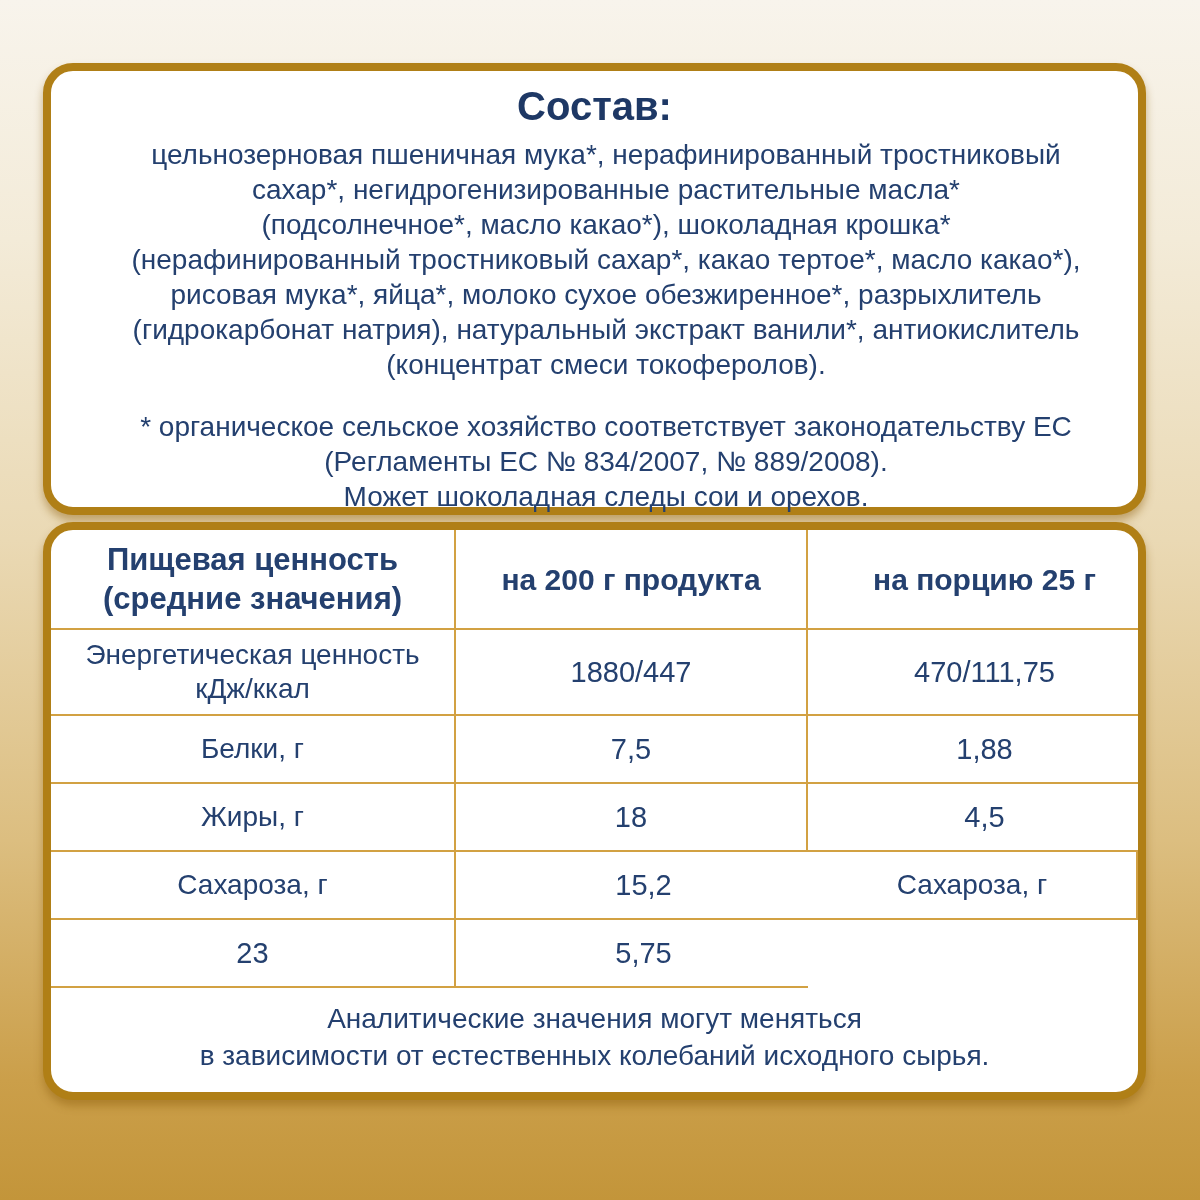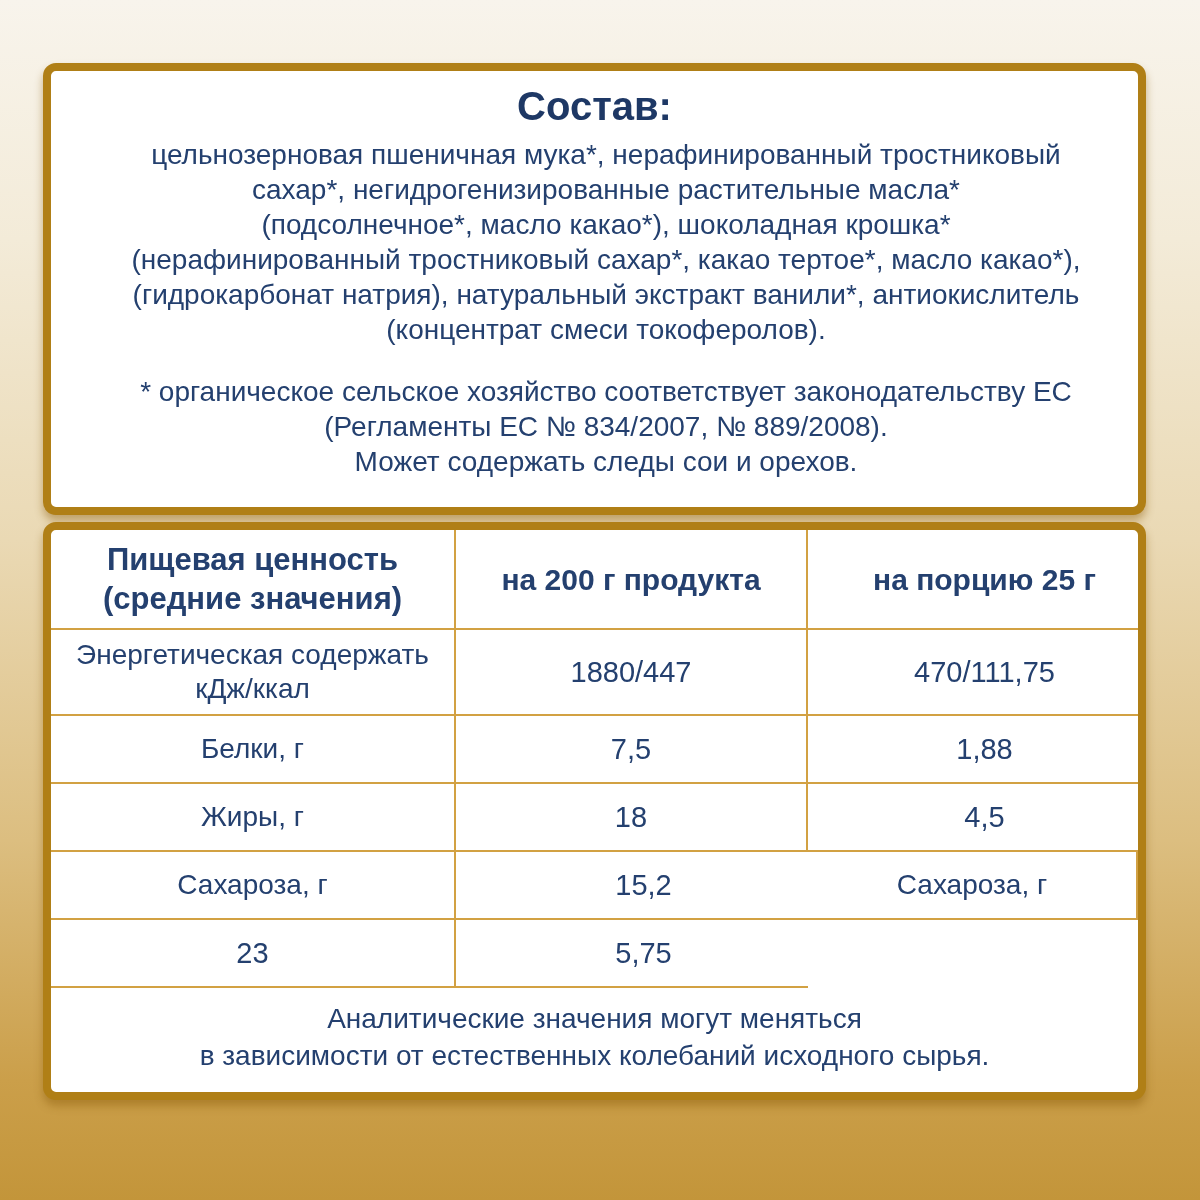--- a/index.html
+++ b/index.html
@@ -19,21 +19,21 @@
       #dcbe80 70%,
       #cb9f4a 90%,
       #c3953a 100%);
   }
   .card {
     position: absolute;
     left: 43px;
     width: 1103px;
     background: #ffffff;
     border: 8px solid #b07f16;
-    border-radius: 13px;
+    border-radius: 30px;
     box-sizing: border-box;
     box-shadow: 0 6px 8px rgba(140, 94, 12, 0.45);
     color: #24406f;
   }
   
   .card-composition {
     top: 63px;
     height: 452px;
     display: flex;
     flex-direction: column;
@@ -123,38 +123,39 @@
 </head>
 <body>
 
 <div class="card card-composition">
   <div class="comp-title">Состав:</div>
   <div class="ingredients">
     <div class="ing-line">цельнозерновая пшеничная мука*, нерафинированный тростниковый</div>
     <div class="ing-line">сахар*, негидрогенизированные растительные масла*</div>
     <div class="ing-line">(подсолнечное*, масло какао*), шоколадная крошка*</div>
     <div class="ing-line">(нерафинированный тростниковый сахар*, какао тертое*, масло какао*),</div>
+    <div class="ing-line">рисовая мука*, яйца*, молоко сухое обезжиренное*, разрыхлитель</div>
     <div class="ing-line">(гидрокарбонат натрия), натуральный экстракт ванили*, антиокислитель</div>
     <div class="ing-line">(концентрат смеси токоферолов).</div>
   </div>
   <div class="comp-note">
     <div class="note-line">* органическое сельское хозяйство соответствует законодательству ЕС</div>
     <div class="note-line">(Регламенты ЕС № 834/2007, № 889/2008).</div>
-    <div class="note-line">Может содержать следы сои и орехов.</div>
+    <div class="note-line">Может шоколадная следы сои и орехов.</div>
   </div>
 </div>
 
 <div class="card card-nutrition">
   <div class="ntable">
 
     <div class="cell hdr col-first">Пищевая ценность (средние значения)</div>
     <div class="cell hdr">на 200 г продукта</div>
     <div class="cell hdr col-last">на порцию 25 г</div>
 
-    <div class="cell lbl">Энергетическая содержать кДж/ккал</div>
+    <div class="cell lbl">Энергетическая ценность кДж/ккал</div>
     <div class="cell val">1880/447</div>
     <div class="cell val col-last">470/111,75</div>
 
     <div class="cell lbl">Белки, г</div>
     <div class="cell val">7,5</div>
     <div class="cell val col-last">1,88</div>
 
     <div class="cell lbl">Жиры, г</div>
     <div class="cell val">18</div>
     <div class="cell val col-last">4,5</div>

